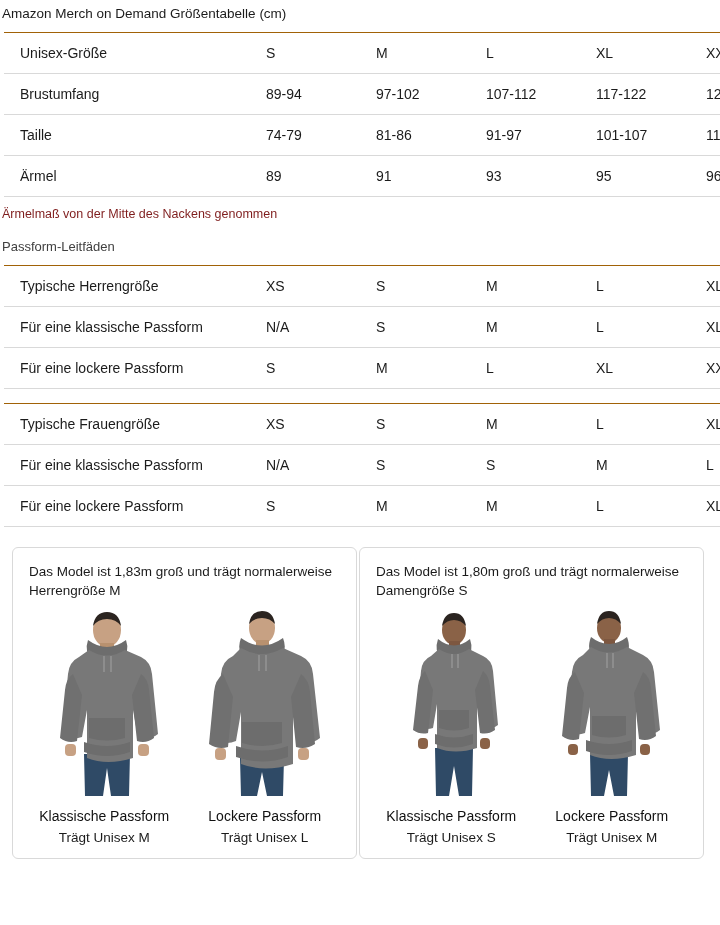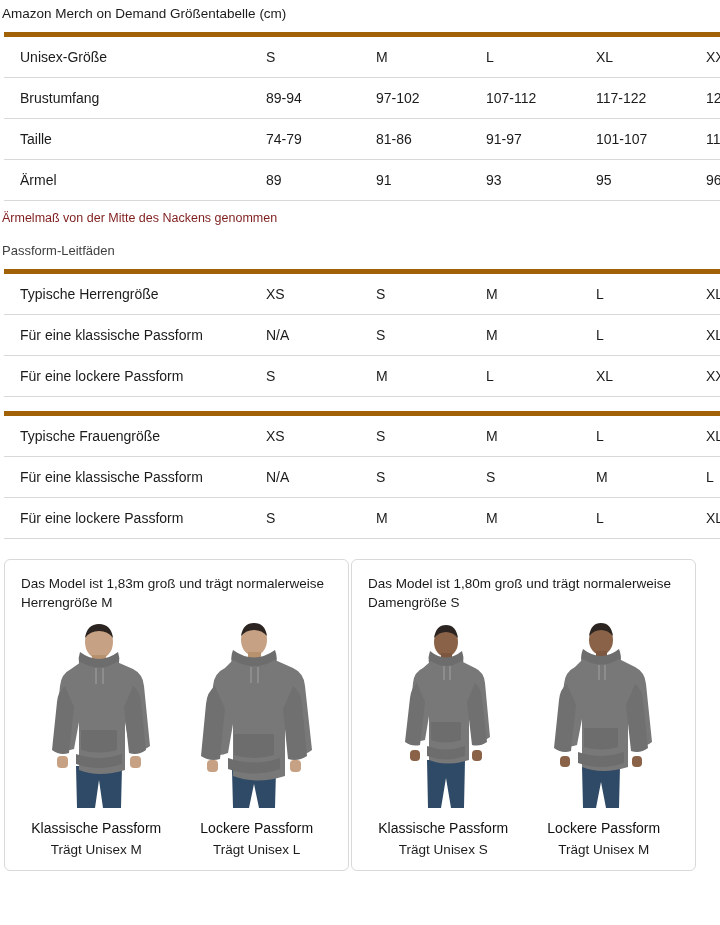--- a/index.html
+++ b/index.html
@@ -39,21 +39,21 @@
   table.size-table td {
     border-top: 1px solid #a21caf;
     border-bottom: 1px solid #d9d9d9;
     padding: 11px 0 11px 16px;
     font-size: 14px;
     color: #1b1b1b;
     line-height: 18px;
     vertical-align: middle;
     white-space: nowrap;
   }
-  table.size-table tr:first-child td { border-top: 5px solid #a16207; }
+  table.size-table tr:first-child td { border-top: 1px solid #a16207; }
   table.size-table td.label { width: 230px; }
   table.size-table td.val { width: 94px; }
 
   .main-table td.label { width: 232px; }
   .main-table td.val { width: 96px; }
 
   .fit-table td.label { width: 236px; }
   .fit-table td.val { width: 78px; }
 
   .note {
@@ -67,21 +67,21 @@
     color: #404040;
     padding: 17px 16px 10px 2px;
     line-height: 16px;
   }
   .gap-between-fit { height: 14px; }
 
   
   .cards {
     display: flex;
     gap: 2px;
-    margin: 20px 0 0 4px;
+    margin: 20px 0 0 12px;
     width: 704px;
   }
   .card {
     border: 1px solid #d9d9d9;
     border-radius: 6px;
     width: 345px;
     box-sizing: border-box;
     padding: 14px 16px 10px 16px;
     background: #fff;
   }

